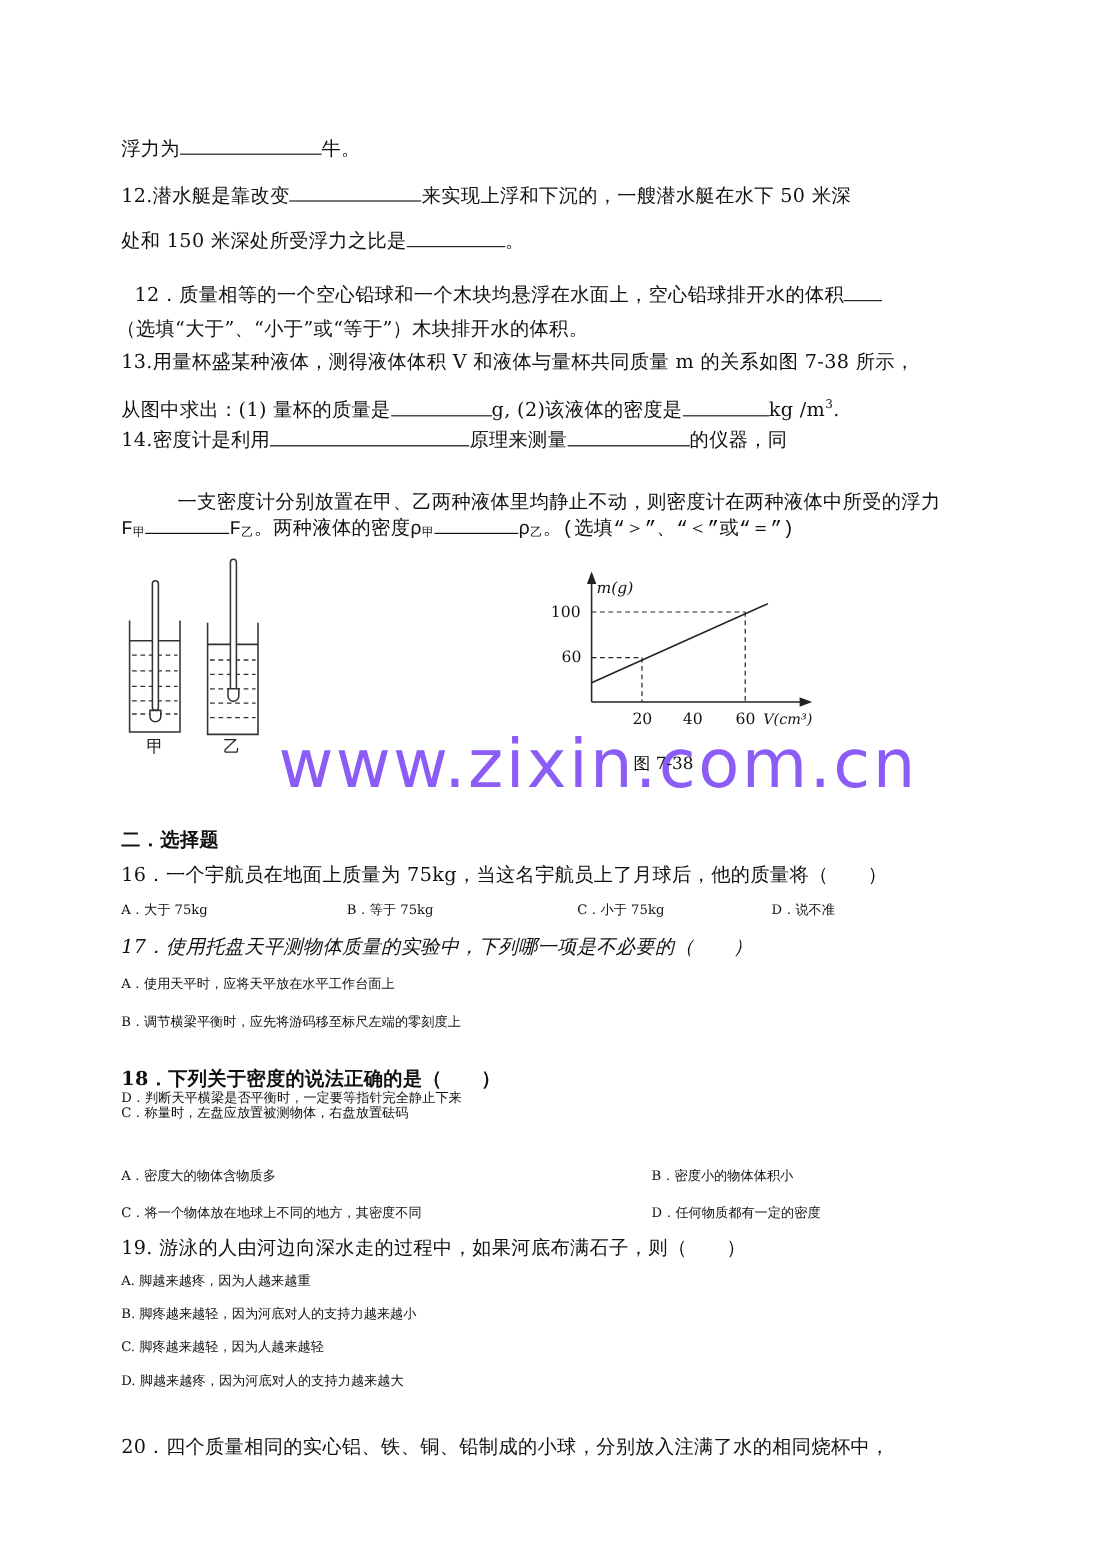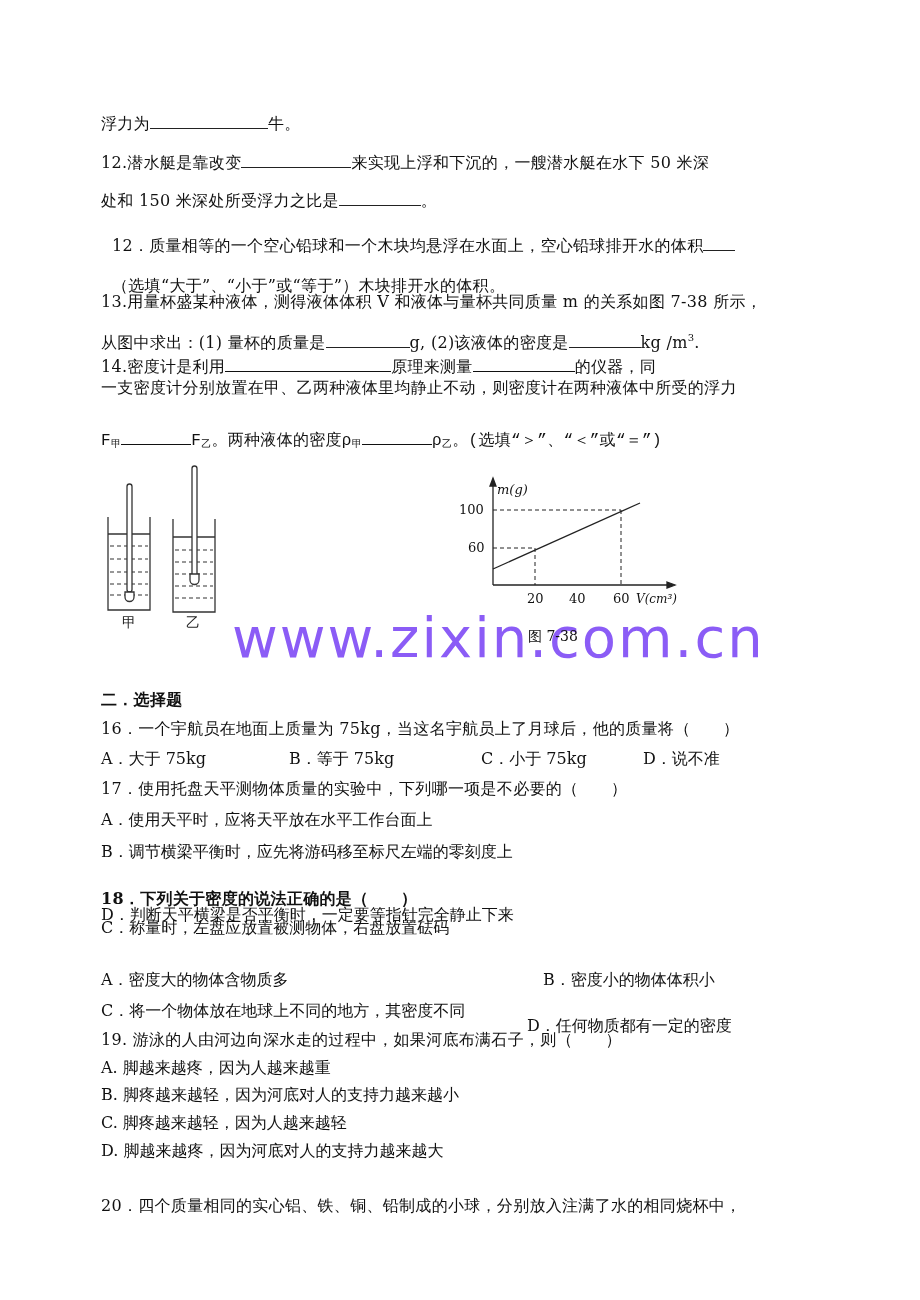--- a/index.html
+++ b/index.html
@@ -13,52 +13,52 @@
     .blank.thick { border-bottom: 1.5px solid #111; }
     .sub { font-size: 10px; vertical-align: -2px; }
     .sup { font-size: 10px; vertical-align: 7px; }
     .bold { font-weight: bold; }
     .watermark {
       position: absolute; left: 232px; top: 605px; font-family: "DejaVu Sans", sans-serif;
       font-size: 56px; color: #8b5cf6; letter-spacing: 2px; z-index: 0;
     }
     .fig { position: absolute; z-index: 1; }
     .caption { position: absolute; left: 528px; top: 628px; font-size: 14px; z-index: 2; }
-    .opt { position: absolute; white-space: nowrap; font-size: 16px; line-height: 20px; }
+    .opt { position: absolute; white-space: nowrap; font-size: 11px; line-height: 20px; }
   </style>
 </head>
 <body>
 
 <div class="watermark">www.zixin.com.cn</div>
 
 <div class="line" style="top:114px;text-align:center;">
   <span>浮力为</span><span class="blank" style="width:118px;"></span><span>牛。</span>
 </div>
 
 <div class="line" style="top:153px;">
   <span>12.潜水艇是靠改变</span><span class="blank" style="width:110px;"></span><span>来实现上浮和下沉的，一艘潜水艇在水下 50 米深</span>
 </div>
 <div class="line" style="top:191px;">
   <span>处和 150 米深处所受浮力之比是</span><span class="blank" style="width:82px;"></span><span>。</span>
 </div>
 
 <div class="line" style="top:236px; left:112px;">
   <span>12．质量相等的一个空心铅球和一个木块均悬浮在水面上，空心铅球排开水的体积</span><span class="blank" style="width:32px;"></span>
 </div>
-<div class="line" style="top:264px; left:112px;margin-top:12px;">（选填“大于”、“小于”或“等于”）木块排开水的体积。</div>
+<div class="line" style="top:264px; left:97px;">（选填“大于”、“小于”或“等于”）木块排开水的体积。</div>
 
 <div class="line" style="top:292px;">13.用量杯盛某种液体，测得液体体积 V 和液体与量杯共同质量 m 的关系如图 7-38 所示，</div>
 <div class="line" style="top:328px;">
   <span>从图中求出：(1) 量杯的质量是</span><span class="blank" style="width:84px;"></span><span>g, (2)该液体的密度是</span><span class="blank" style="width:72px;"></span><span>kg /m</span><span class="sup">3</span><span>.</span>
 </div>
 
 <div class="line" style="top:357px;">
   <span>14.密度计是利用</span><span class="blank thick" style="width:166px;"></span><span>原理来测量</span><span class="blank thick" style="width:102px;"></span><span>的仪器，同</span>
 </div>
-<div class="line" style="top:378px;">一支密度计分别放置在甲、乙两种液体里均静止不动，则密度计在两种液体中所受的浮力</div>
+<div class="line" style="top:408px;margin-left:47px;">一支密度计分别放置在甲、乙两种液体里均静止不动，则密度计在两种液体中所受的浮力</div>
 <div class="line" style="top:430px;font-family:Liberation Mono, monospace;">
   <span>F</span><span class="sub">甲</span><span class="blank thick" style="width:70px;"></span><span>F</span><span class="sub">乙</span><span>。两种液体的密度</span><span>ρ</span><span class="sub">甲</span><span class="blank thick" style="width:70px;"></span><span>ρ</span><span class="sub">乙</span><span>。(选填“＞”、“＜”或“＝”)</span>
 </div>
 
 <svg class="fig" style="left:100px; top:462px;" width="160" height="170" viewBox="0 0 160 170">
   <g stroke="#333" fill="none" stroke-width="1.3">
 
     <path d="M8 55 V148 H50 V55"></path>
     <line x1="8" y1="72" x2="50" y2="72"></line>
     <g stroke-dasharray="4 3" stroke-width="1.1">
@@ -117,31 +117,31 @@
 <div class="caption">图 7-38</div>
 
 <div class="line bold" style="top:690px;">二．选择题</div>
 
 <div class="line" style="top:719px;text-align:center;">16．一个宇航员在地面上质量为 75kg，当这名宇航员上了月球后，他的质量将（　　）</div>
 <div class="opt" style="top:749px; left:101px;">A．大于 75kg</div>
 <div class="opt" style="top:749px; left:289px;">B．等于 75kg</div>
 <div class="opt" style="top:749px; left:481px;">C．小于 75kg</div>
 <div class="opt" style="top:749px; left:643px;">D．说不准</div>
 
-<div class="line" style="top:779px;">17．使用托盘天平测物体质量的实验中，下列哪一项是不必要的（　　）</div>
+<div class="line" style="top:779px;font-style:italic;">17．使用托盘天平测物体质量的实验中，下列哪一项是不必要的（　　）</div>
 <div class="opt" style="top:810px; left:101px;">A．使用天平时，应将天平放在水平工作台面上</div>
 <div class="opt" style="top:842px; left:101px;">B．调节横梁平衡时，应先将游码移至标尺左端的零刻度上</div>
 <div class="opt" style="top:882px; left:101px;margin-top:36px;">C．称量时，左盘应放置被测物体，右盘放置砝码</div>
 <div class="opt" style="top:905px; left:101px;">D．判断天平横梁是否平衡时，一定要等指针完全静止下来</div>
 
 <div class="line" style="top:889px;font-weight:bold;">18．下列关于密度的说法正确的是（　　）</div>
 <div class="opt" style="top:970px; left:101px;">A．密度大的物体含物质多</div>
 <div class="opt" style="top:970px; left:543px;">B．密度小的物体体积小</div>
 <div class="opt" style="top:1001px; left:101px;">C．将一个物体放在地球上不同的地方，其密度不同</div>
-<div class="opt" style="top:1001px; left:527px;margin-top:15px;">D．任何物质都有一定的密度</div>
+<div class="opt" style="top:1001px; left:543px;">D．任何物质都有一定的密度</div>
 
 <div class="line" style="top:1030px;">19. 游泳的人由河边向深水走的过程中，如果河底布满石子，则（　　）</div>
 <div class="opt" style="top:1058px; left:101px;">A. 脚越来越疼，因为人越来越重</div>
 <div class="opt" style="top:1085px; left:101px;">B. 脚疼越来越轻，因为河底对人的支持力越来越小</div>
 <div class="opt" style="top:1113px; left:101px;">C. 脚疼越来越轻，因为人越来越轻</div>
 <div class="opt" style="top:1141px; left:101px;">D. 脚越来越疼，因为河底对人的支持力越来越大</div>
 
 <div class="line" style="top:1196px;">20．四个质量相同的实心铝、铁、铜、铅制成的小球，分别放入注满了水的相同烧杯中，</div>
 
 </body></html>

